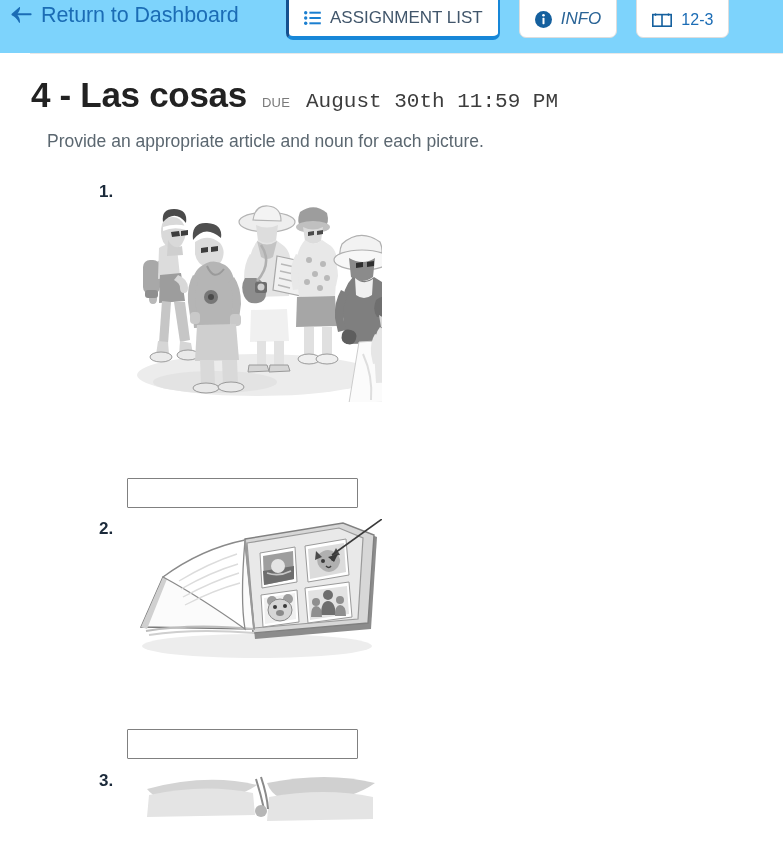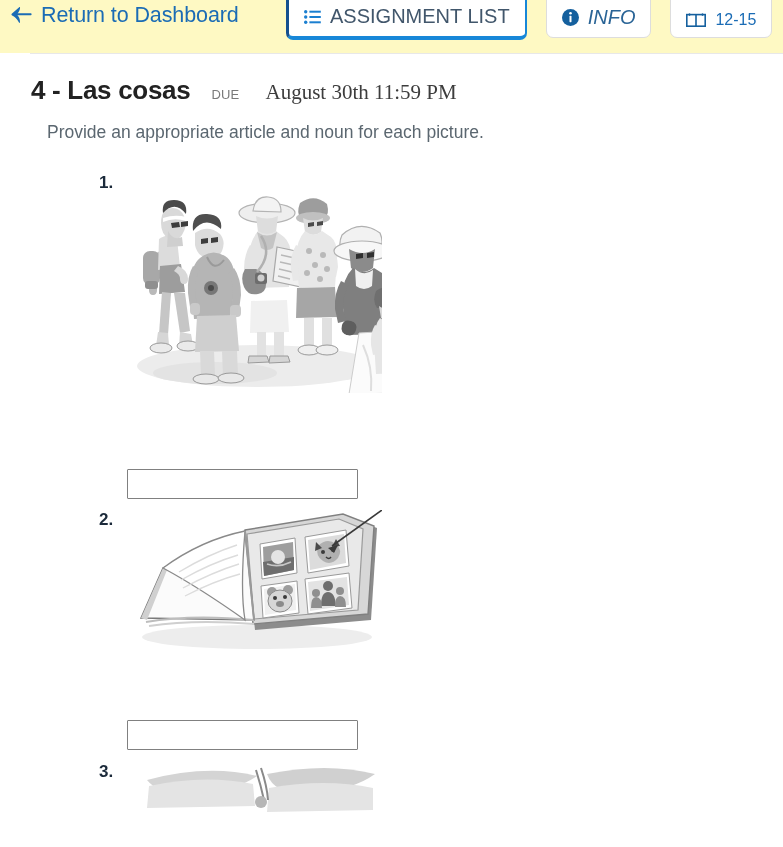--- a/index.html
+++ b/index.html
@@ -16,21 +16,21 @@
     color: #333333;
     position: relative;
   }
 
   
   .topbar {
     position: absolute;
     left: 0; top: 0;
     width: 783px;
     height: 53px;
-    background: #fef9c3;
+    background: #7dd3fc;
   }
   .back-link {
     position: absolute;
     left: 10px;
     top: 0px;
     height: 30px;
     display: flex;
     align-items: center;
     gap: 9px;
     text-decoration: none;
@@ -78,21 +78,21 @@
     white-space: nowrap;
   }
   .tab.active {
     border: 2px solid #1787d8;
     border-bottom: 4px solid #1787d8;
     border-left: 3px solid #15508f;
     border-radius: 7px;
     height: 62px;
   }
   .tab-label {
-    font-size: 20px;
+    font-size: 17px;
     color: #41566b;
     font-family: "Liberation Sans", sans-serif;
   }
   .tab-label.blue {
     color: #2a6496;
     font-style: italic;
   }
   .tab-label.num {
     font-size: 16px;
     color: #1b6cb5;
@@ -120,39 +120,39 @@
     width: 783px;
   }
 
   .title-row {
     display: flex;
     align-items: baseline;
     padding: 22px 0 0 31px;
     gap: 0;
   }
   .assign-title {
-    font-size: 26px;
+    font-size: 35px;
     font-weight: bold;
     color: #222222;
     font-family: "Liberation Sans", sans-serif;
     letter-spacing: -0.3px;
     white-space: nowrap;
   }
   .due-label {
     font-size: 13px;
     color: #7a7a7a;
-    margin-left: 21px;
+    margin-left: 15px;
     font-family: "Liberation Sans", sans-serif;
     letter-spacing: 0.2px;
   }
   .due-date {
     font-size: 21px;
     color: #3d3d3d;
-    margin-left: 26px;
-    font-family: Liberation Serif, serif;
+    margin-left: 16px;
+    font-family: Liberation Mono, monospace;
     white-space: nowrap;
   }
 
   .instructions {
     padding: 16px 0 0 47px;
     font-size: 17.5px;
     color: #5b6770;
     font-family: "Liberation Sans", sans-serif;
   }
 
@@ -234,21 +234,21 @@
     </div>
 
     <div class="tab">
       <span class="tab-inner">
         <svg class="icon-book" viewBox="0 0 20 15">
           <rect x="0.8" y="1.6" width="18.4" height="11.6" fill="none" stroke="#15609e" stroke-width="1.6"></rect>
           <rect x="9.2" y="1.6" width="1.6" height="11.6" fill="#15609e"></rect>
           <rect x="2.8" y="0.4" width="1.4" height="2.4" fill="#15609e"></rect>
           <rect x="15.8" y="0.4" width="1.4" height="2.4" fill="#15609e"></rect>
         </svg>
-        <span class="tab-label num">12-15</span>
+        <span class="tab-label num">12-3</span>
       </span>
     </div>
 
   </div>
 </div>
 
 <div class="divider"></div>
 
 <div class="content">
 

